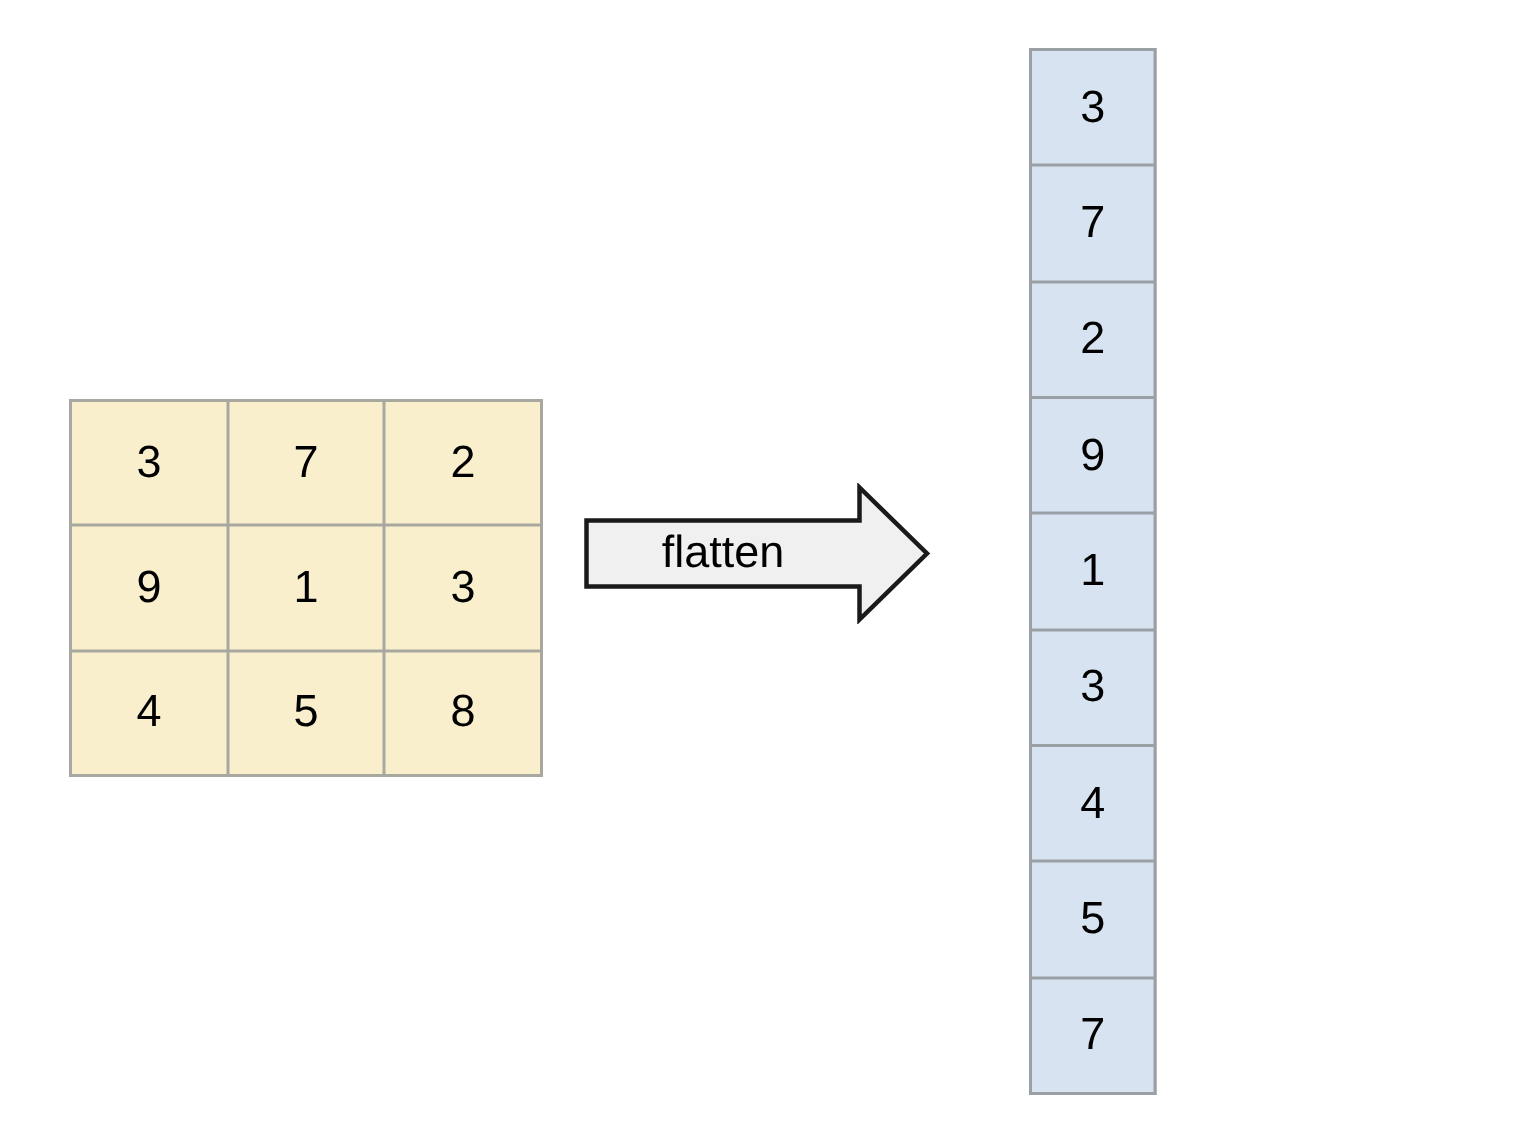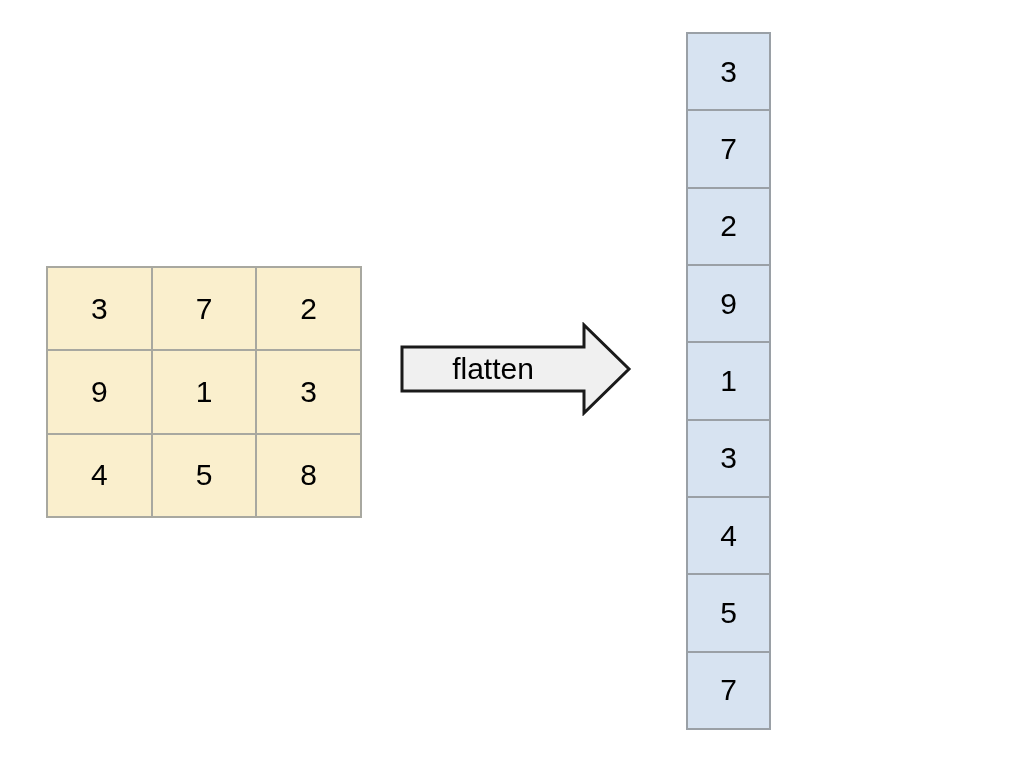--- a/index.html
+++ b/index.html
@@ -37,21 +37,21 @@
     align-items: center;
     justify-content: center;
     font-size: 30px;
     color: #000000;
     line-height: 1;
   }
 
   
   #arrow-wrap {
     position: absolute;
-    left: 400px;
+    left: 389px;
     top: 322px;
     width: 232px;
     height: 94px;
   }
   #arrow-wrap svg {
     display: block;
     width: 232px;
     height: 94px;
   }
   #arrow-label {

